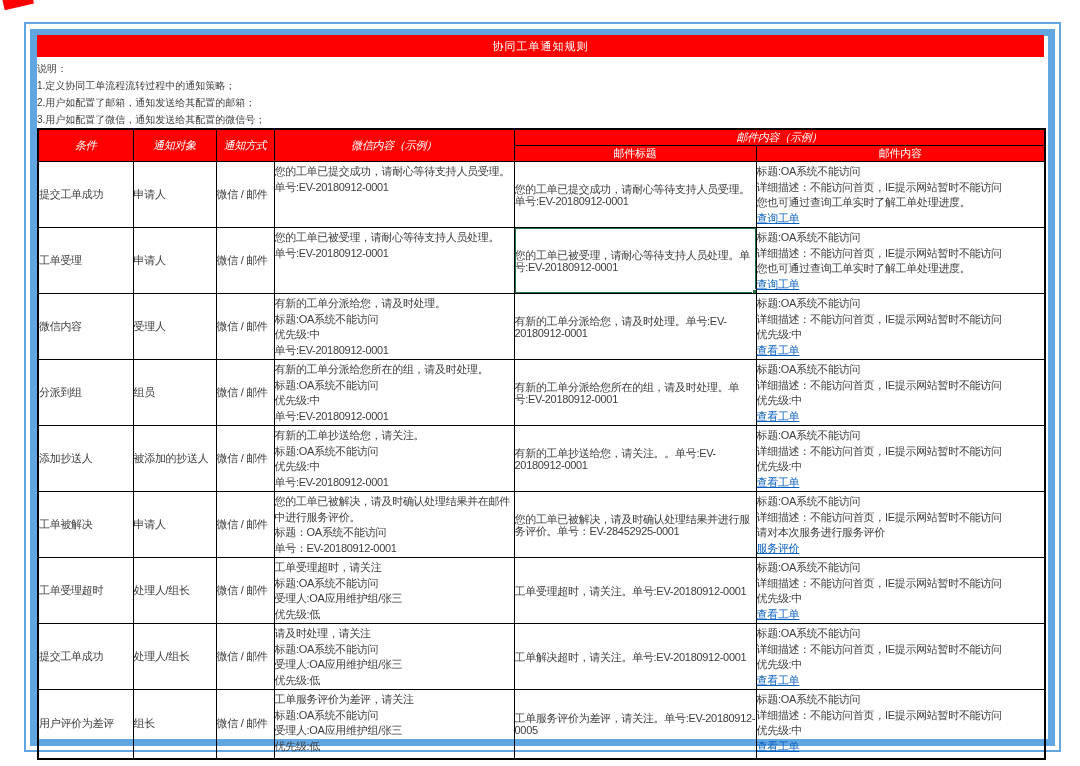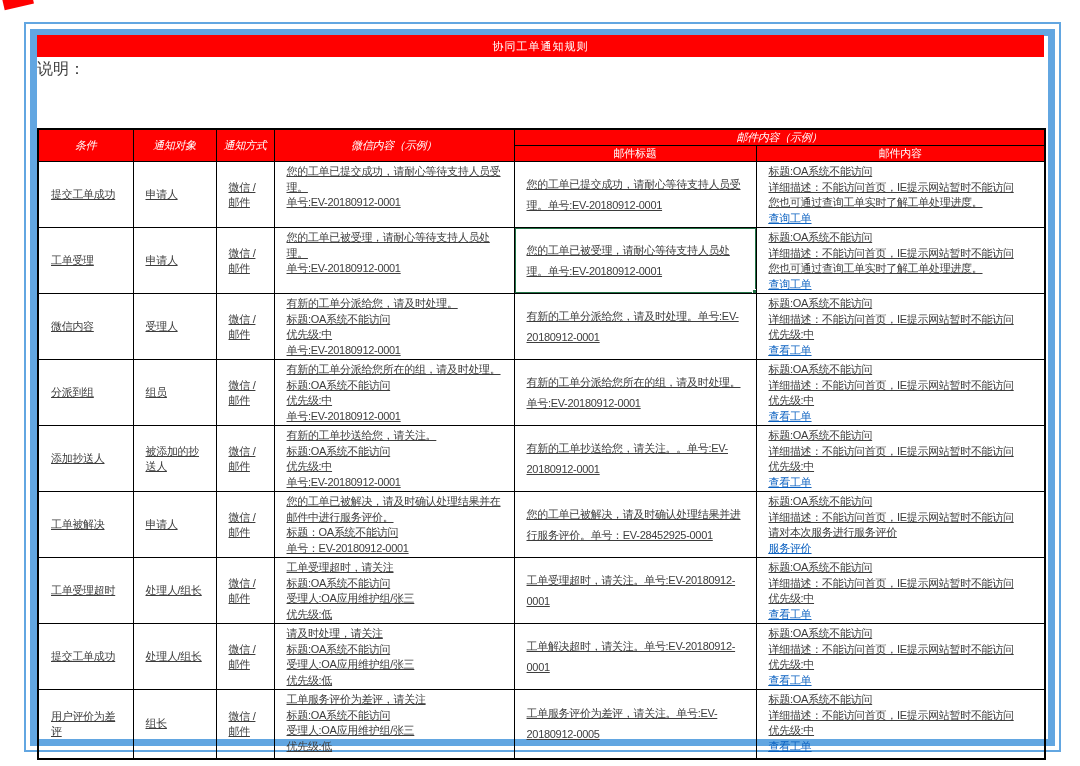--- a/index.html
+++ b/index.html
@@ -26,41 +26,41 @@
   }
   .frame-inner{
     position:absolute;left:30px;top:29px;right:25px;bottom:20px;
     border:7px solid var(--frame_blue);
   }
   .content{position:absolute;left:37px;top:35px;width:1007px;}
   .title-bar{
     background:var(--accent_red);color:#ffffff;height:22px;line-height:22px;
     text-align:center;font-size:11px;letter-spacing:1px;
   }
-  .notes{margin-top:3px;height:68px;font-size:16px;line-height:17px;color:var(--text_color);}
+  .notes{margin-top:3px;height:68px;font-size:10px;line-height:17px;color:var(--text_color);}
   .notes div{white-space:nowrap;}
   table{
     border-collapse:collapse;table-layout:fixed;width:1007px;
     font-size:11px;letter-spacing:-0.3px;color:var(--text_color);
     border:2px solid #000;
   }
   th,td{border:1px solid #000;overflow:hidden;}
   thead th{
     background:var(--accent_red);color:#ffffff;font-weight:normal;
     font-size:11px;text-align:center;padding:0 2px;
   }
   thead tr.h1{height:16px;font-style:italic;}
   thead tr.h2{height:14px;}
-  td{padding:1px 12px;text-decoration:underline;}
+  td{padding:1px 0;}
   .c-cond,.c-target,.c-method{vertical-align:middle;}
   .c-method{text-align:left;}
   .c-wechat,.c-ebody{vertical-align:top;padding-top:2px;}
   .c-etitle{vertical-align:middle;}
   .line{line-height:15.5px;}
-  .c-etitle .line{line-height:21px;}
+  .c-etitle .line{line-height:12px;}
   a.doclink{color:var(--link_blue);text-decoration:underline;cursor:pointer;}
   td.sel{position:relative;}
   td.sel::after{
     content:"";position:absolute;inset:-1px;border:2px solid var(--selection_green);
     pointer-events:none;
   }
   .sel-handle{
     position:absolute;right:-3px;bottom:-3px;width:5px;height:5px;
     background:var(--selection_green);border:1px solid #fff;z-index:2;
   }
@@ -70,20 +70,23 @@
 
 <div class="corner-mark"></div>
 <div class="frame-outer"></div>
 <div class="frame-inner"></div>
 
 <div class="content">
   <div class="title-bar">协同工单通知规则</div>
 
   <div class="notes">
     <div>说明：</div>
+    <div>1.定义协同工单流程流转过程中的通知策略；</div>
+    <div>2.用户如配置了邮箱，通知发送给其配置的邮箱；</div>
+    <div>3.用户如配置了微信，通知发送给其配置的微信号；</div>
   </div>
 
   <table>
     <colgroup>
       <col style="width:95px">
         <col style="width:83px">
         <col style="width:58px">
       <col style="width:240px">
         <col style="width:242px">
         <col style="width:289px">

